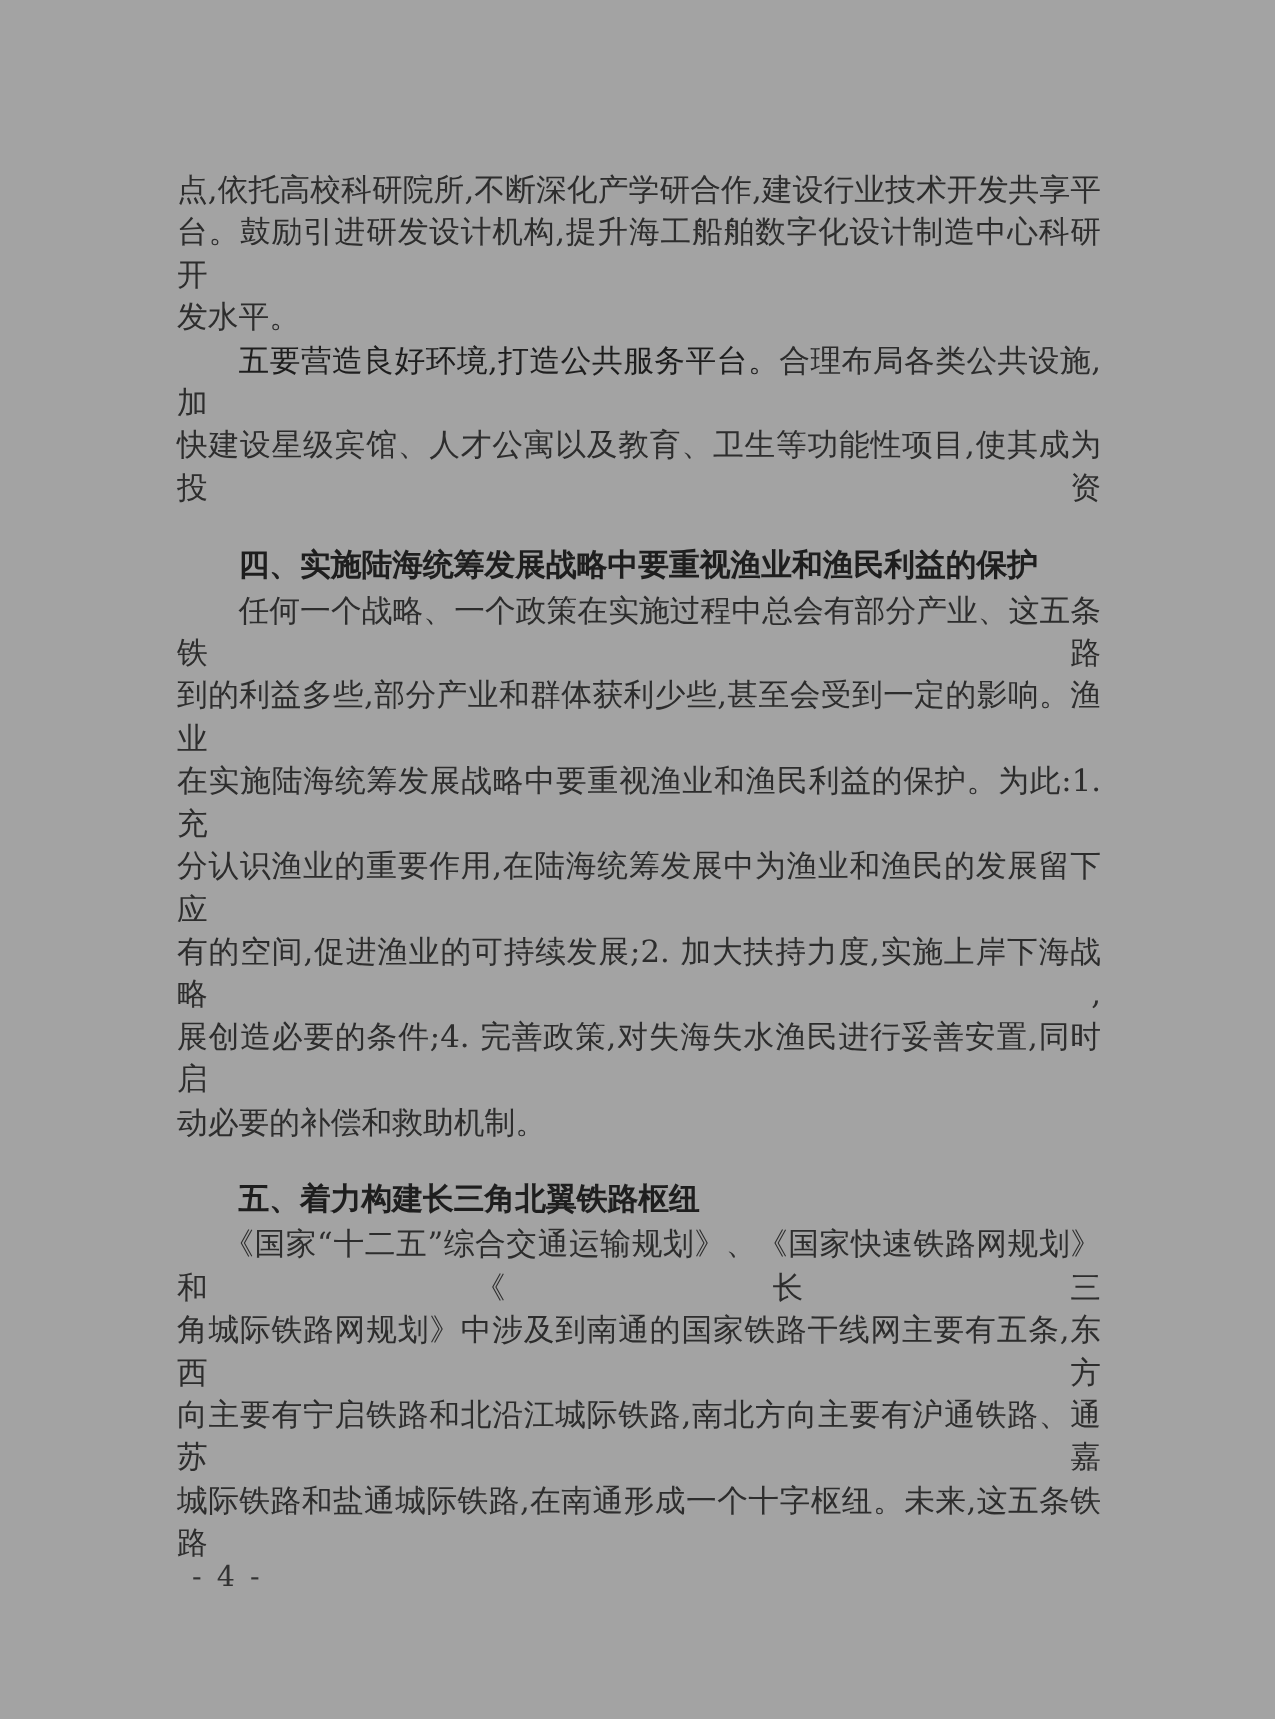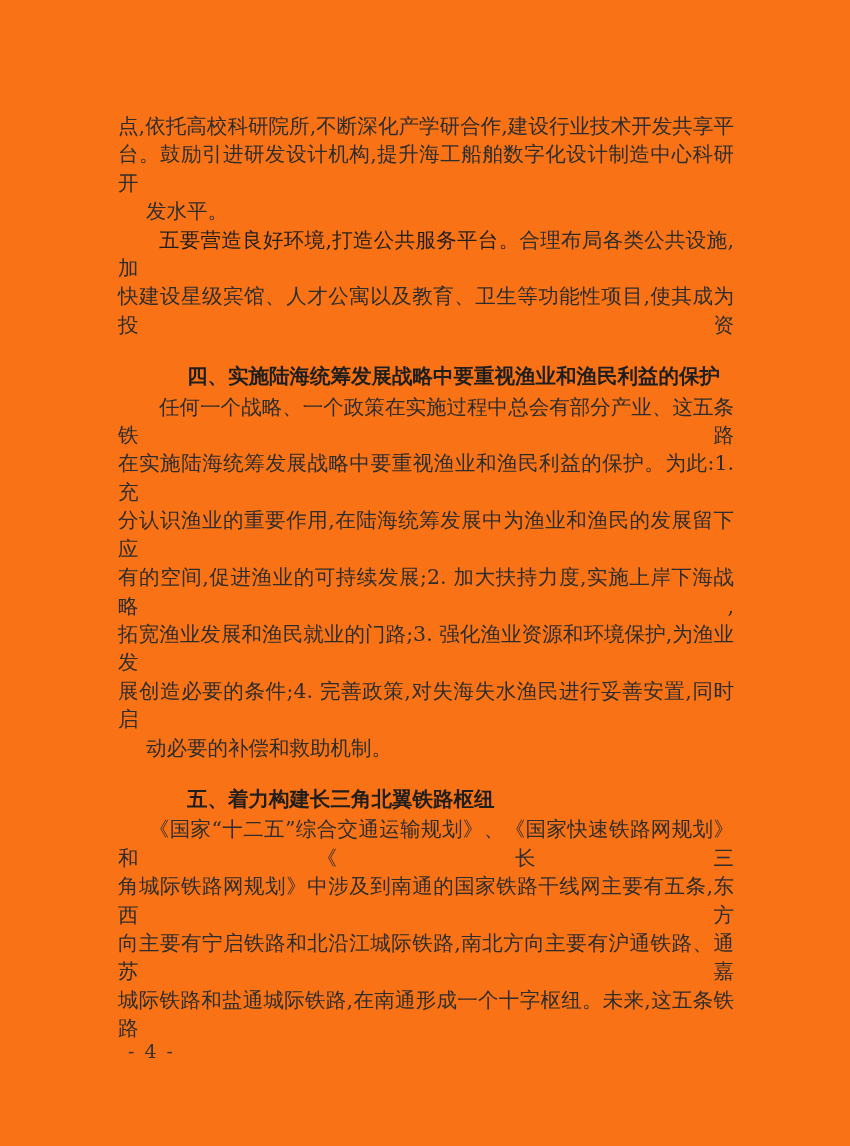--- a/index.html
+++ b/index.html
@@ -5,41 +5,40 @@
 <style>
   html, body {
     margin: 0;
     padding: 0;
     background: #ffffff;
   }
   .page {
     position: relative;
     width: 850px;
     height: 1146px;
-    background: #f97316;
+    background: #a3a3a3;
     overflow: hidden;
     font-family: "DejaVu Serif", "Liberation Serif", serif;
     color: #2d2d2d;
   }
   .content {
     position: absolute;
     left: 118px;
     top: 112px;
     width: 616px;
     font-size: 20.5px;
     line-height: 28.4px;
   }
   .block { margin: 0; }
   .line {
     text-align: justify;
     text-align-last: justify;
   }
   .line.end {
     text-align-last: left;
-    margin-left: 28px;
   }
   .block.heading {
     font-weight: bold;
     color: #1e1e1e;
     margin-top: 23px;
     margin-bottom: 2px;
   }
   .block.heading .line {
     text-align-last: left;
   }
@@ -68,24 +67,24 @@
       </div>
       <div class="block body">
         <div class="line" style="text-indent: 2em;"><span class="b">五要营造良好环境,打造公共服务平台。</span><span>合理布局各类公共设施,加</span></div>
         <div class="line"><span>快建设星级宾馆、人才公寓以及教育、卫生等功能性项目,使其成为投资</span></div>
       </div>
       <div class="block heading">
         <div class="line end" style="text-indent: 2em;"><span>四、实施陆海统筹发展战略中要重视渔业和渔民利益的保护</span></div>
       </div>
       <div class="block body">
         <div class="line" style="text-indent: 2em;"><span>任何一个战略、一个政策在实施过程中总会有部分产业、这五条铁路</span></div>
+        <div class="line"><span>到的利益多些,部分产业和群体获利少些,甚至会受到一定的影响。渔业</span></div>
         <div class="line"><span>在实施陆海统筹发展战略中要重视渔业和渔民利益的保护。为此:1. 充</span></div>
         <div class="line"><span>分认识渔业的重要作用,在陆海统筹发展中为渔业和渔民的发展留下应</span></div>
         <div class="line"><span>有的空间,促进渔业的可持续发展;2. 加大扶持力度,实施上岸下海战略,</span></div>
-        <div class="line"><span>拓宽渔业发展和渔民就业的门路;3. 强化渔业资源和环境保护,为渔业发</span></div>
         <div class="line"><span>展创造必要的条件;4. 完善政策,对失海失水渔民进行妥善安置,同时启</span></div>
         <div class="line end"><span>动必要的补偿和救助机制。</span></div>
       </div>
       <div class="block heading">
         <div class="line end" style="text-indent: 2em;"><span>五、着力构建长三角北翼铁路枢纽</span></div>
       </div>
       <div class="block body">
         <div class="line" style="text-indent: 1.5em;"><span>《国家“十二五”综合交通运输规划》、《国家快速铁路网规划》和《长三</span></div>
         <div class="line"><span>角城际铁路网规划》中涉及到南通的国家铁路干线网主要有五条,东西方</span></div>
         <div class="line"><span>向主要有宁启铁路和北沿江城际铁路,南北方向主要有沪通铁路、通苏嘉</span></div>

